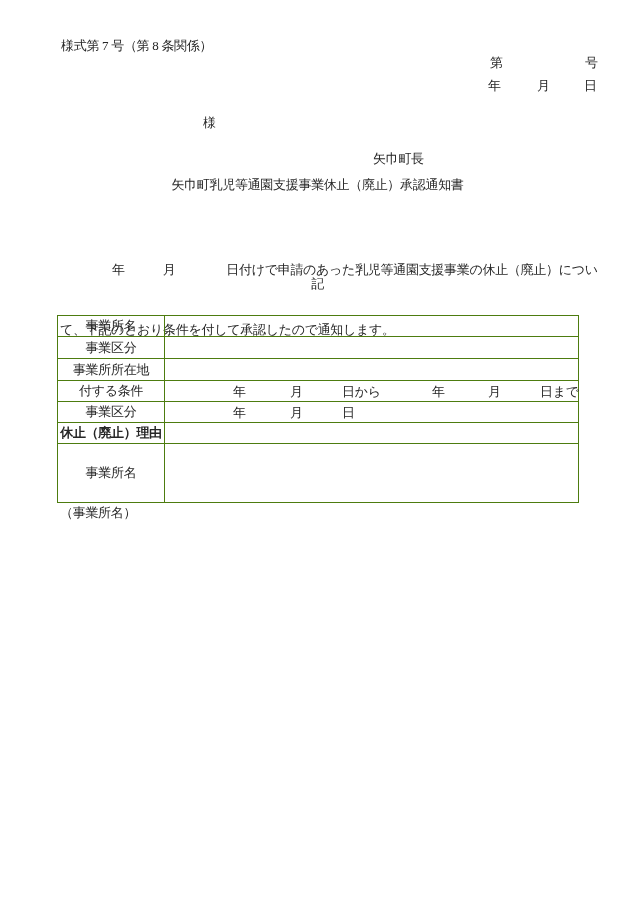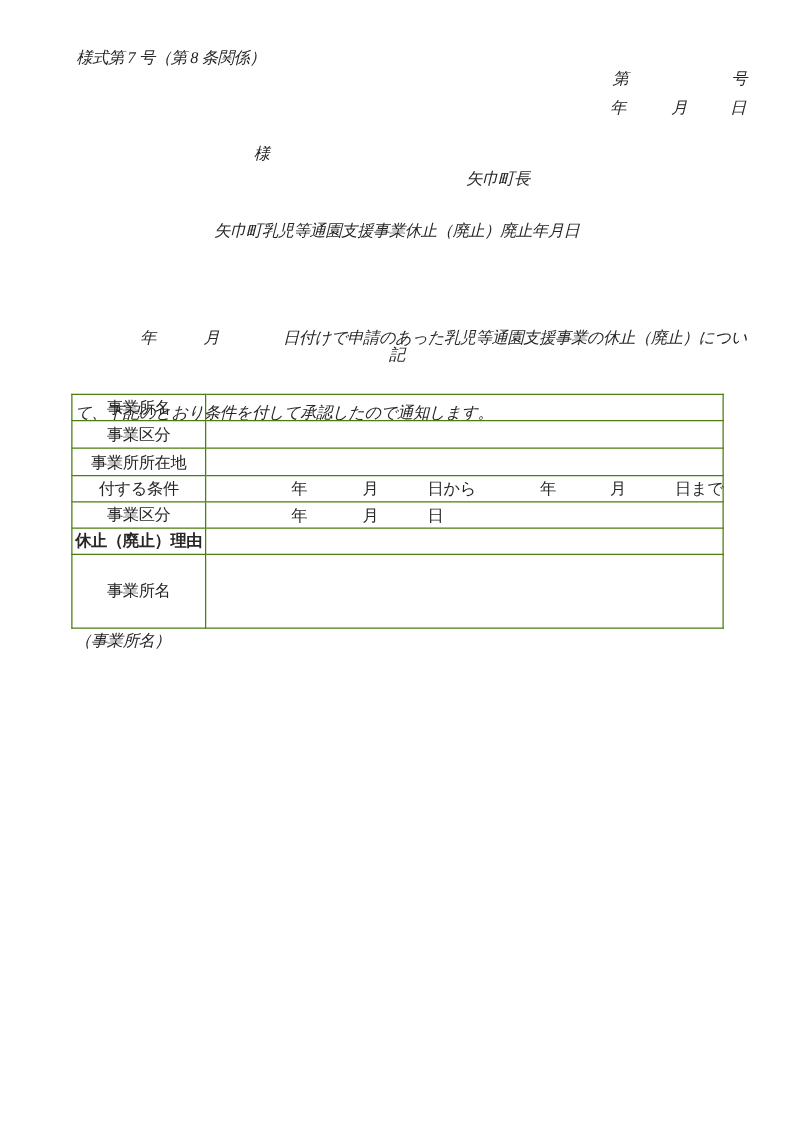--- a/index.html
+++ b/index.html
@@ -15,31 +15,30 @@
     font-family: "Liberation Serif", "DejaVu Serif", serif;
     font-size: 13px;
     letter-spacing: -0.3px;
     color: #262626;
     overflow: hidden;
   }
   .abs {
     position: absolute;
     line-height: 13px;
     white-space: pre;
-    font-style: italic;
   }
   
   .form-number   { left: 61px;  top: 39px; }
   .docnum-prefix { left: 490px; top: 56px; }
   .docnum-suffix { left: 585px; top: 56px; }
   .hdate-y { left: 488px; top: 79px; }
   .hdate-m { left: 537px; top: 79px; }
   .hdate-d { left: 584px; top: 79px; }
   .addressee { left: 203px; top: 116px; }
-  .sender    { left: 373px; top: 136px; }
+  .sender    { left: 373px; top: 152px; }
   
   .doc-title {
     left: 57px; top: 178px; width: 521px;
     text-align: center;
   }
   .body-para {
     left: 60px; top: 220px; width: 530px;
     line-height: 20px;
   }
   .body-line { white-space: pre; }
@@ -101,21 +100,21 @@
   <div class="abs docnum-prefix">第</div>
   <div class="abs docnum-suffix">号</div>
 
   <div class="abs hdate-y">年</div>
   <div class="abs hdate-m">月</div>
   <div class="abs hdate-d">日</div>
 
   <div class="abs addressee">様</div>
   <div class="abs sender">矢巾町長</div>
 
-  <div class="abs doc-title">矢巾町乳児等通園支援事業休止（廃止）廃止年月日</div>
+  <div class="abs doc-title">矢巾町乳児等通園支援事業休止（廃止）承認通知書</div>
 
   <div class="abs body-para">
     <div class="body-line first">年　　　月　　　　日付けで申請のあった乳児等通園支援事業の休止（廃止）につい</div>
     <div class="body-line">て、下記のとおり条件を付して承認したので通知します。</div>
   </div>
 
   <div class="abs record-marker">記</div>
 
   <table class="form-table">
     <tbody>

